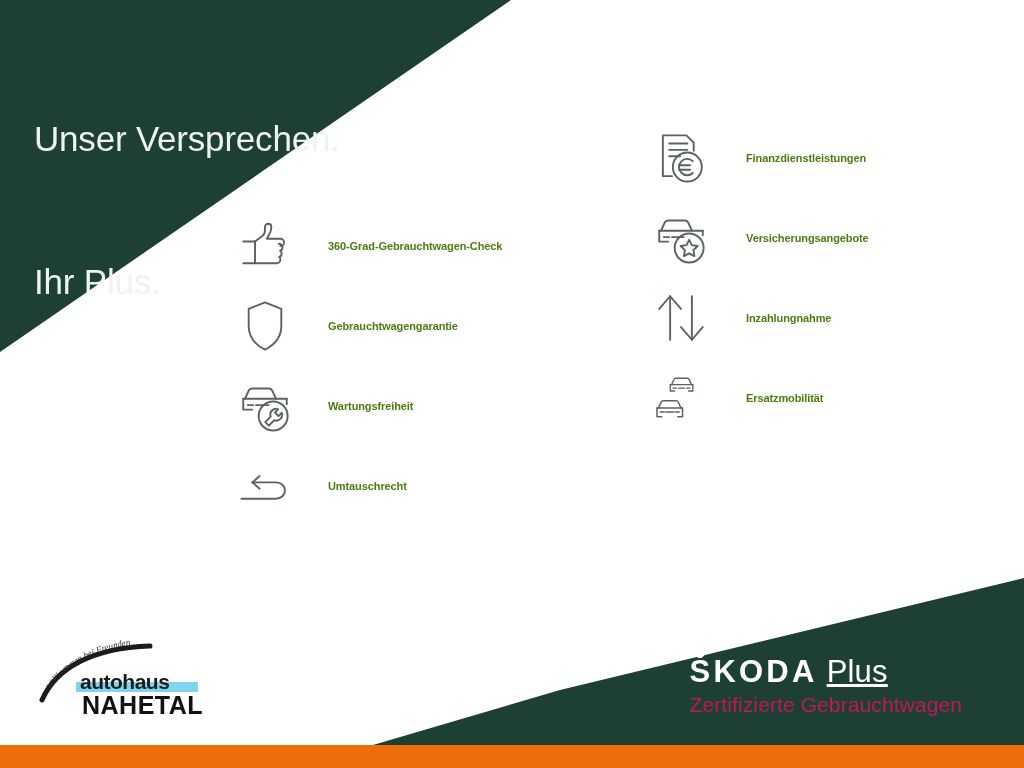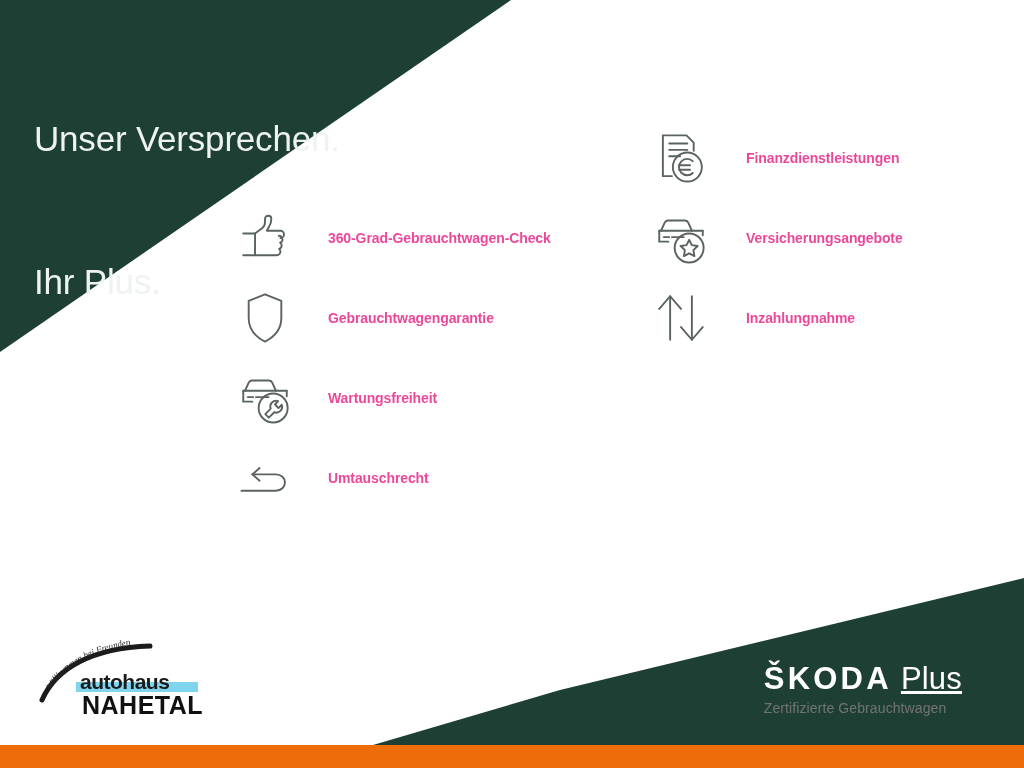--- a/index.html
+++ b/index.html
@@ -40,21 +40,21 @@
     white-space: pre;
     z-index: 6;
   }
   .headline .hl-line { display: block; }
 
   
   .col {
     position: absolute;
     z-index: 5;
   }
-  .col-left  { left: 232px; top: 198px; }
+  .col-left  { left: 232px; top: 206px; }
   .col-right { left: 648px; top: 118px; }
 
   .feature {
     display: flex;
     align-items: center;
     height: 80px;
   }
   .feat-icon {
     width: 66px;
     min-width: 66px;
@@ -63,23 +63,23 @@
     align-items: center;
     justify-content: center;
   }
   .feat-icon svg {
     display: block;
     width: 58px;
     height: 58px;
   }
   .feat-label {
     margin-left: 30px;
-    font-size: 14px;
+    font-size: 11px;
     font-weight: bold;
-    color: #ec4899;
+    color: #4d7c0f;
     letter-spacing: -0.1px;
     white-space: nowrap;
   }
   .col-right .feat-label { margin-left: 32px; }
 
   
   .brand {
     position: absolute;
     right: 62px;
     bottom: 53px;
@@ -97,22 +97,22 @@
     font-weight: 700;
     letter-spacing: 3.2px;
   }
   .brand-top .plus {
     font-weight: 400;
     letter-spacing: 0.2px;
     text-decoration: underline;
   }
   .brand-sub {
     margin-top: 7px;
-    font-size: 14px;
-    color: #737373;
+    font-size: 21px;
+    color: #be185d;
     font-weight: 400;
     letter-spacing: 0.1px;
     white-space: nowrap;
   }
 
   
   .dealer {
     position: absolute;
     left: 32px;
     bottom: 44px;
@@ -228,20 +228,43 @@
           <path d="M20 56V8"></path>
           <path d="M8 22L20 8l12 14"></path>
           <path d="M44 8v48"></path>
           <path d="M32 42l12 14 12-14"></path>
         </svg>
       </span>
       <span class="feat-label">Inzahlungnahme</span>
     </div>
 
 
+    <div class="feature">
+      <span class="feat-icon">
+        <svg viewBox="0 0 64 64" fill="none" stroke="#5a6360" stroke-width="1.9" stroke-linecap="round" stroke-linejoin="round">
+          <g transform="translate(17,4) scale(0.78)">
+            <path d="M6 17l3.2-7.2c.5-1.1 1.6-1.8 2.8-1.8h16c1.2 0 2.3.7 2.8 1.8L34 17"></path>
+            <path d="M4 17h32"></path>
+            <path d="M4 17v9h6"></path>
+            <path d="M36 17v9h-6"></path>
+            <path d="M8 22h5M27 22h5"></path>
+            <path d="M16 22h8"></path>
+          </g>
+          <g transform="translate(2,28) scale(0.88)">
+            <path d="M6 17l3.2-7.2c.5-1.1 1.6-1.8 2.8-1.8h16c1.2 0 2.3.7 2.8 1.8L34 17"></path>
+            <path d="M4 17h32"></path>
+            <path d="M4 17v11h6"></path>
+            <path d="M36 17v11h-6"></path>
+            <path d="M8 22h5M27 22h5"></path>
+            <path d="M15 22h10"></path>
+          </g>
+        </svg>
+      </span>
+      <span class="feat-label">Ersatzmobilität</span>
+    </div>
 
   </div>
 
   <div class="brand">
     <div class="brand-top"><span class="skoda">ŠKODA</span> <span class="plus">Plus</span></div>
     <div class="brand-sub">Zertifizierte Gebrauchtwagen</div>
   </div>
 
   <div class="dealer">
     <svg viewBox="0 0 200 92">

